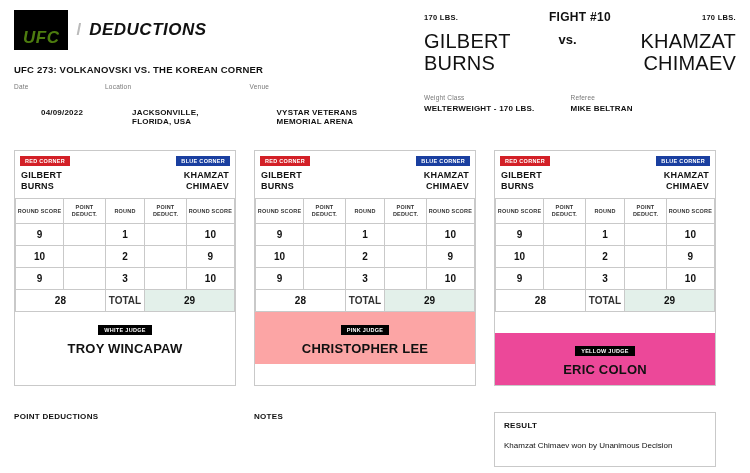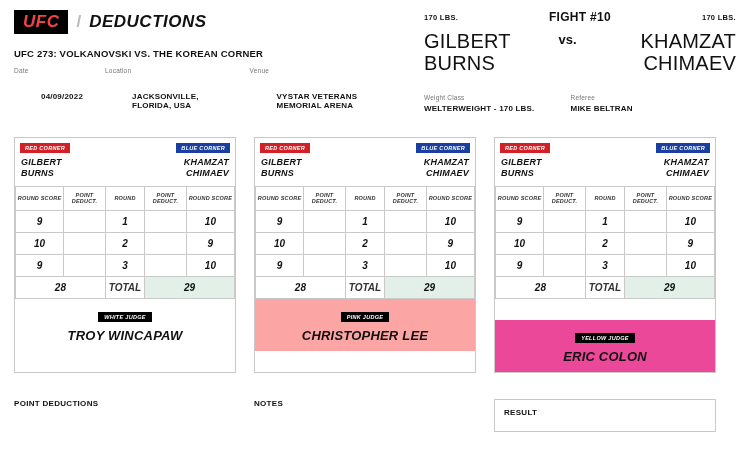--- a/index.html
+++ b/index.html
@@ -12,22 +12,22 @@
     position: relative;
   }
 
   
   .header { display: flex; padding: 10px 14px 0 14px; }
   .header-left { width: 400px; }
   .header-right { flex: 1; padding-left: 10px; }
 
   .brand { display: flex; align-items: center; gap: 8px; }
   .ufc-logo {
-    background: #000; color: #ef4444; font-weight: bold; font-style: italic;
-    font-size: 17px; padding: 3px 9px 3px 9px; letter-spacing: 0.5px;
+    background: #000; color: #4d7c0f; font-weight: bold; font-style: italic;
+    font-size: 17px; padding: 19px 9px 3px 9px; letter-spacing: 0.5px;
     line-height: 1.05;
   }
   .brand-slash { font-size: 17px; color: #bbb; font-weight: bold; }
   .scorecard-word {
     font-size: 17px; font-weight: bold; font-style: italic; letter-spacing: 0.5px;
   }
 
   .event-title {
     font-size: 9.5px; font-weight: bold; margin-top: 14px; letter-spacing: .2px;
   }
@@ -52,21 +52,21 @@
   }
   .fighter-name.right { text-align: right; }
   .vs { font-size: 13px; font-weight: bold; padding-top: 2px; }
 
   .class-row { display: flex; margin-top: 20px; }
   .class-col { margin-right: 36px; }
   .class-label { font-size: 6.5px; color: #777; letter-spacing: .2px; }
   .class-value { font-size: 8px; font-weight: bold; margin-top: 3px; letter-spacing: .2px; }
 
   
-  .cards { display: flex; gap: 18px; padding: 0 14px; margin-top: 24px; font-style: italic; }
+  .cards { display: flex; gap: 18px; padding: 0 14px; margin-top: 24px; }
   .card { width: 222px; border: 1px solid #c9c9c9; }
 
   .corner-row { display: flex; justify-content: space-between; padding: 5px 5px 2px 5px; }
   .corner-tag {
     color: #fff; font-size: 5.5px; font-weight: bold; padding: 2px 5px;
     letter-spacing: .3px;
   }
   .corner-tag.red { background: #d32027; }
   .corner-tag.blue { background: #1a3fa0; }
 
@@ -341,15 +341,16 @@
 <div class="footer">
   <div class="footer-col">
     <div class="footer-title">POINT DEDUCTIONS</div>
   </div>
   <div class="footer-col">
     <div class="footer-title">NOTES</div>
   </div>
   <div class="footer-col">
     <div class="result-box">
       <div class="result-label">RESULT</div>
+      <div class="result-text">Khamzat Chimaev won by Unanimous Decision</div>
     </div>
   </div>
 </div>
 
 </body></html>

